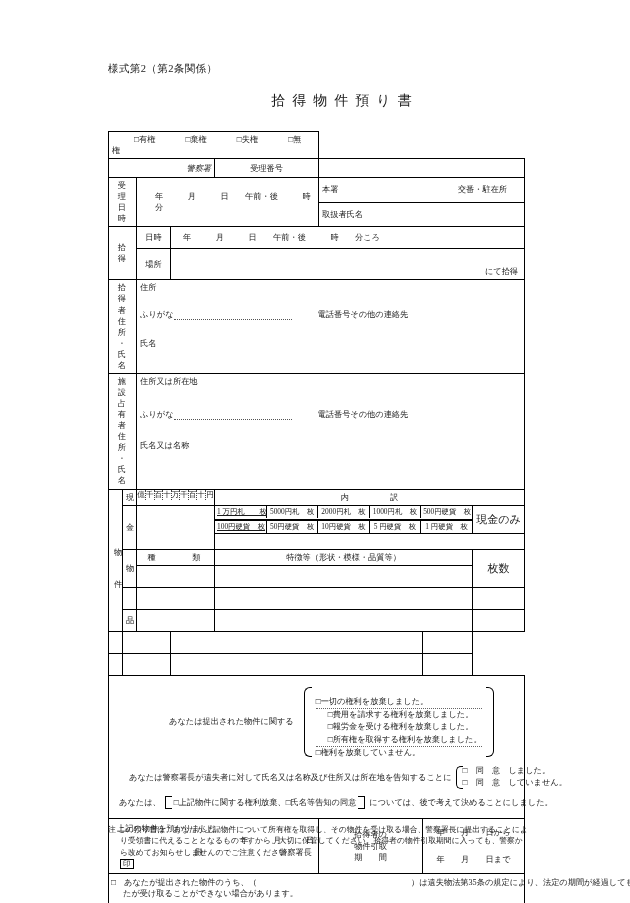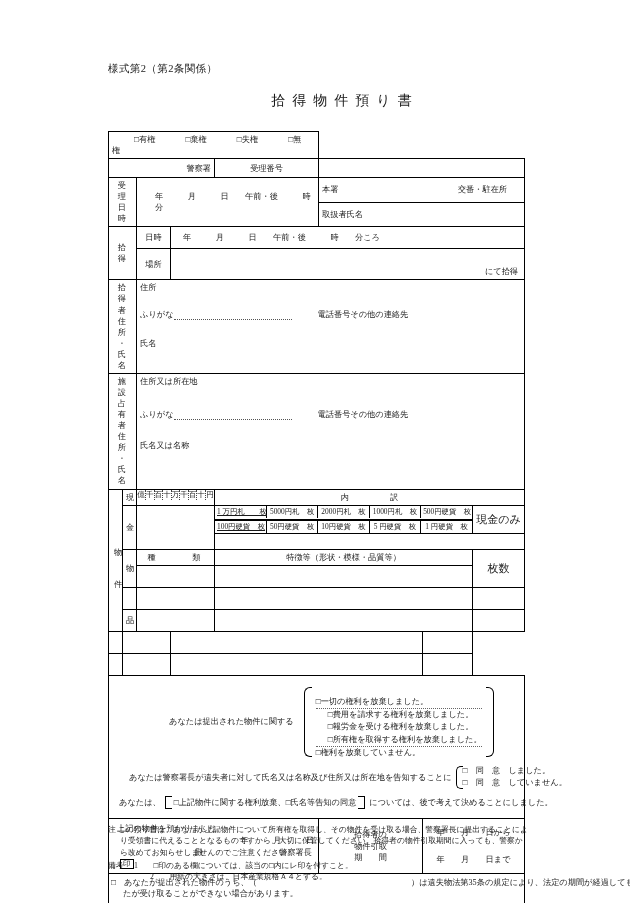--- a/index.html
+++ b/index.html
@@ -249,21 +249,21 @@
       <td colspan="7" class="chkrow" style="height:13px;">
         <span style="margin-left:22px;">□<span>有権</span></span>
         <span>□<span>棄権</span></span>
         <span>□<span>失権</span></span>
         <span>□<span>無権</span></span>
       </td>
       <td colspan="4" class="spacer-cell"></td>
     </tr>
 
     <tr>
-      <td colspan="5" class="mid" style="text-align:right; height:14px;">
+      <td colspan="5" class="mid" style="text-align:right; height:14px;font-style:italic;">
         <span>警察署</span>
       </td>
       <td colspan="2" class="mid ctr">
         <span>受理番号</span>
       </td>
       <td colspan="4"></td>
     </tr>
 
     <tr>
       <td colspan="2" rowspan="2" class="mid ctr sp2">受 理 日 時</td>
@@ -514,22 +514,15 @@
     </tr>
 
   </tbody>
     </table>
 
   <div class="notes">
     <div class="note-body">
       <span>注</span>
       <span>この預り書は、あなたが上記物件について所有権を取得し、その物件を受け取る場合、警察署長に提出することにより受領書に代えることとなるものですから、大切に保管してください。拾得者の物件引取期間に入っても、警察から改めてお知らせしませんのでご注意ください。</span>
     </div>
-    <div class="bikou">
-      <span style="float:left;">備考</span>
-      <div style="margin-left:26px;">
-        <div>1　　□印のある欄については、該当の□内にレ印を付すこと。</div>
-        <div style="margin-left:16px;">2　　用紙の大きさは、日本産業規格Ａ４とする。</div>
-      </div>
-    </div>
   </div>
 
 </div>
 
 </body></html>

